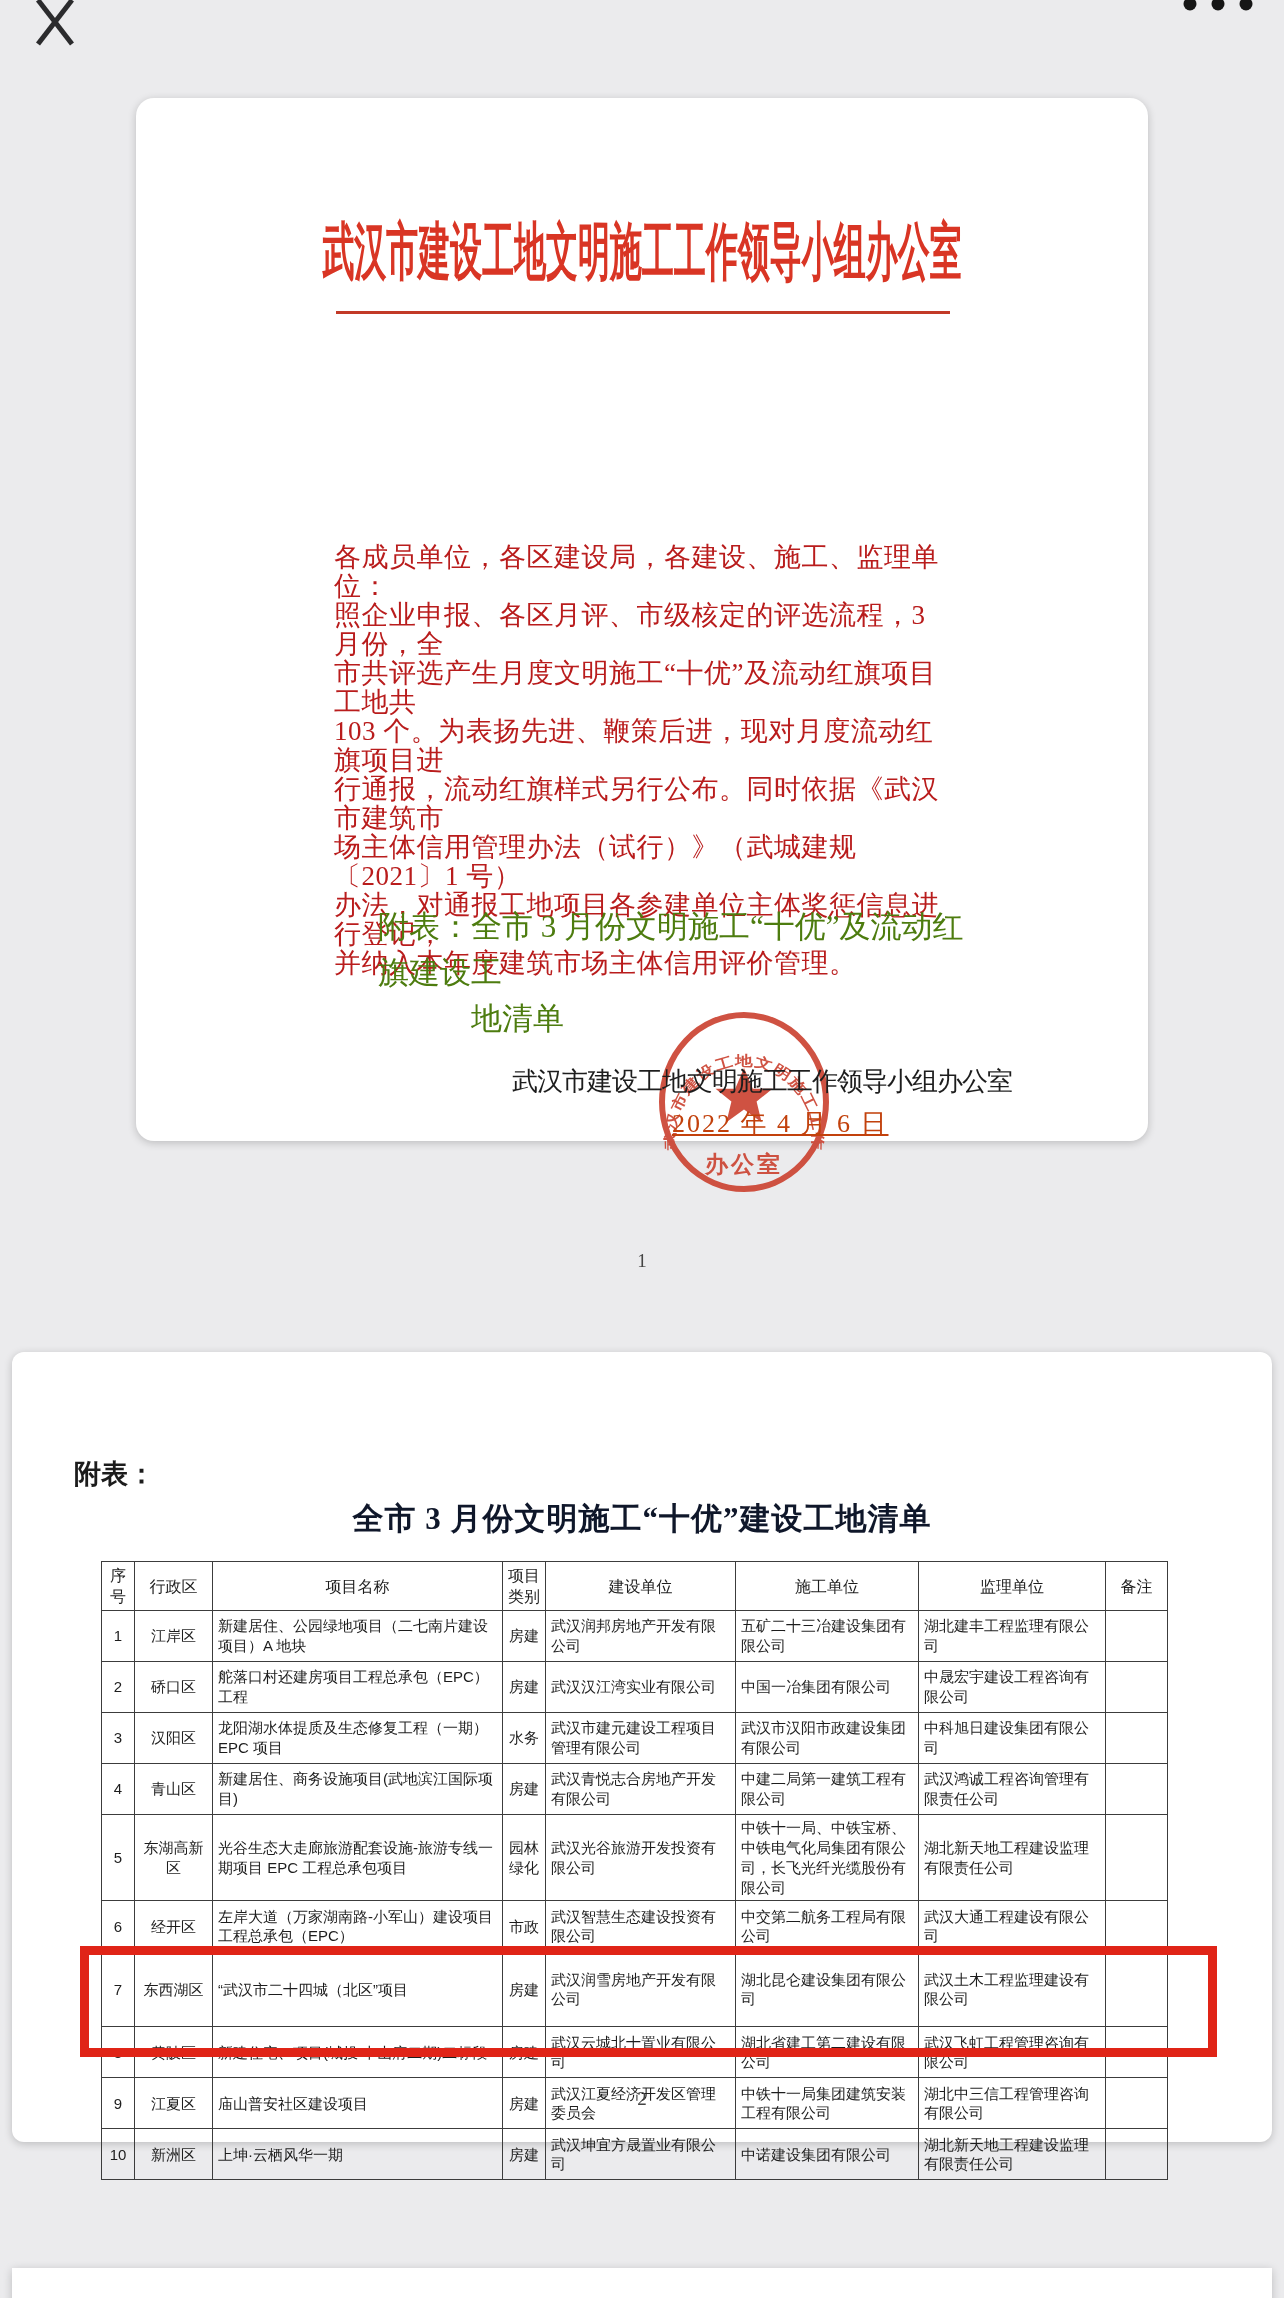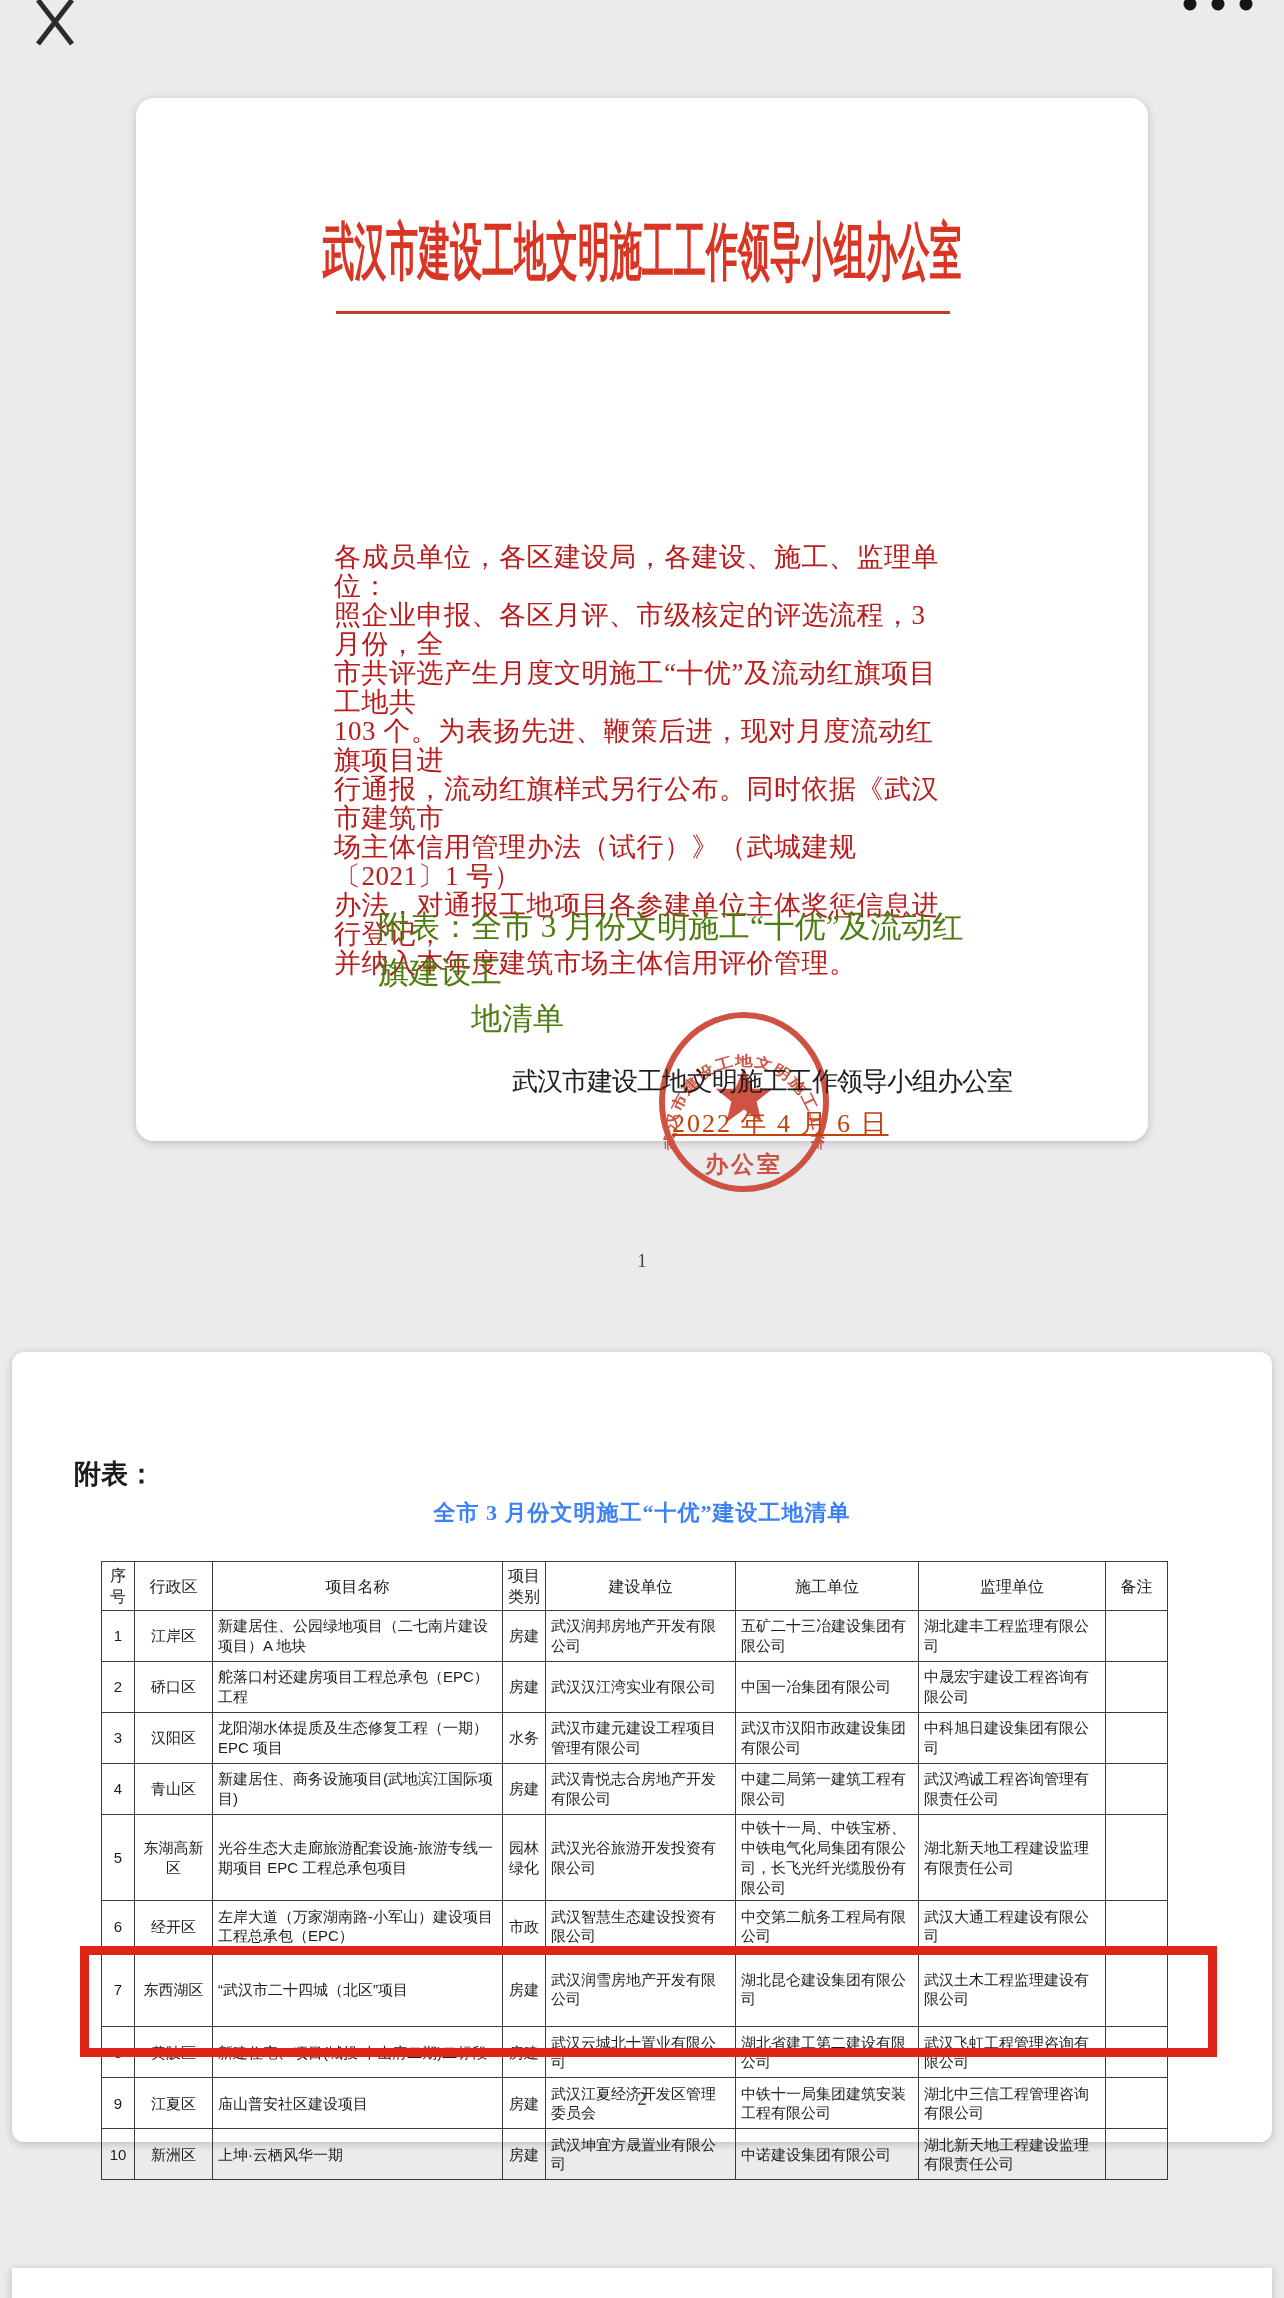--- a/index.html
+++ b/index.html
@@ -34,21 +34,21 @@
   #attach-block{position:absolute;left:242px;top:806px;width:600px;
     font-size:31px;line-height:46px;color:#4d7c0f;}
   #sig-line{position:absolute;left:0;top:966px;width:876px;text-align:right;
     font-size:26px;letter-spacing:-1px;color:#1d1d1d;z-index:6;}
   #date-line{position:absolute;left:536px;top:1008px;font-size:26px;letter-spacing:2px;color:#c2410c;z-index:6;text-decoration:underline;}
   #seal{position:absolute;left:520px;top:912px;width:176px;height:184px;z-index:4;opacity:.92;}
   #pagenum1{position:absolute;left:0;top:1152px;width:1012px;text-align:center;font-size:19px;color:#444;}
   
   #attach-label{position:absolute;left:62px;top:104px;font-size:27px;font-weight:bold;color:#1c1c1c;}
   #table-title{position:absolute;left:0;top:146px;width:1260px;text-align:center;
-    font-size:22px;font-weight:bold;color:#3b82f6;letter-spacing:1px;}
+    font-size:31px;font-weight:bold;color:#0f172a;letter-spacing:1px;}
   #tbl-wrap{position:absolute;left:89px;top:209px;width:1100px;}
   table.grid{border-collapse:collapse;table-layout:fixed;width:1066px;
     font-family:Liberation Sans, sans-serif;}
   table.grid th,table.grid td{
     border:1px solid #3c3c3c;font-size:15px;line-height:1.32;color:#1d1d1d;
     padding:3px 5px;vertical-align:middle;font-weight:normal;word-break:break-all;
   }
   table.grid th{text-align:center;font-size:16px;height:42px;}
   table.grid td{height:44px;}
   td.c0,td.c1,td.c3{text-align:center;}

